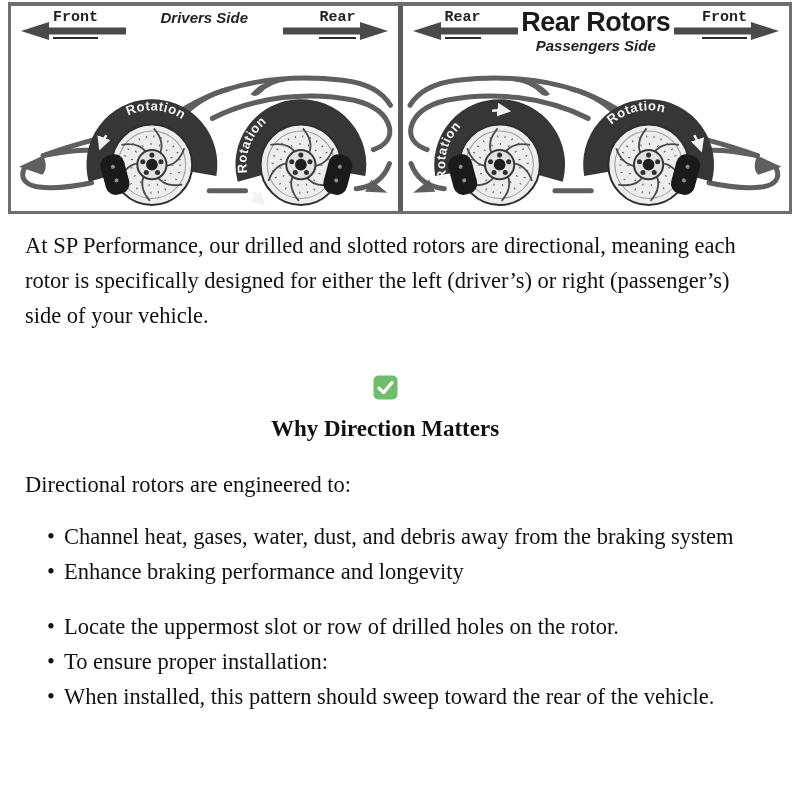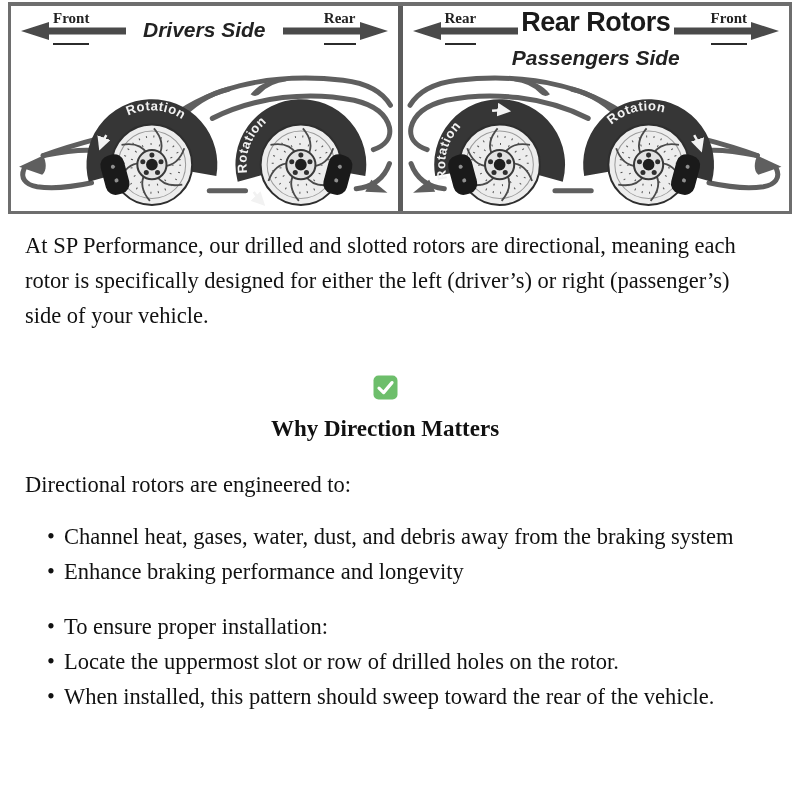--- a/index.html
+++ b/index.html
@@ -7,26 +7,26 @@
   body { width:800px; font-family:"Liberation Serif", serif; color:#111; }
   .page { width:800px; min-height:800px; background:#fff; }
 
   
   .diagram { display:flex; margin:2px 8px 0 8px; border:3px solid #6e6e6e; border-top-width:4px; background:#fff; }
   .panel { flex:1 1 0; position:relative; min-width:0; }
   .panel.left { border-right:5px solid #5c5c5c; }
   .panel-header { position:relative; height:54px; }
   .panel-titles { position:absolute; left:50%; top:2px; transform:translateX(-50%); text-align:center; white-space:nowrap; }
   .panel-title { font-family:"Liberation Sans", sans-serif; font-weight:bold; font-size:27px; line-height:1.05; color:#1a1a1a; letter-spacing:-0.5px; }
-  .panel-sub { font-family:"Liberation Sans", sans-serif; font-weight:bold; font-style:italic; font-size:21px; color:#222; margin-top:10px; }
+  .panel-sub { font-family:"Liberation Sans", sans-serif; font-weight:bold; font-style:italic; font-size:15px; color:#222; margin-top:1px; }
   .dir { position:absolute; top:7px; width:105px; height:27px; }
   .dir-left  { left:10px; }
   .dir-right { right:10px; }
   .dir svg { position:absolute; bottom:0; left:0; width:105px; height:18px; }
-  .dir-text { position:absolute; top:-4px; font-family:Liberation Serif, serif; font-weight:bold; font-size:15px; line-height:1.2; color:#222; border-bottom:2.5px solid #2b2b2b; padding-bottom:16px; }
+  .dir-text { position:absolute; top:-4px; font-family:Liberation Mono, monospace; font-weight:bold; font-size:15px; line-height:1.2; color:#222; border-bottom:2.5px solid #2b2b2b; padding-bottom:10px; }
   .dir-left  .dir-text { left:32px; }
   .dir-right .dir-text { right:32px; }
   .car { display:block; width:100%; height:auto; }
 
   
   .content { padding:15px 55px 30px 25px; font-size:22.5px; line-height:1.555; }
   .content p.intro { margin:0 0 41px 0; }
   .sec-h { display:flex; align-items:center; gap:11px; margin:26px 0 21px 0; font-size:23px;flex-direction:column; }
   .sec-h.bold { font-weight:bold; }
   .sec-h .ico { flex:0 0 auto; display:inline-flex; }
@@ -188,19 +188,19 @@
 
     <p class="lead">Directional rotors are engineered to:</p>
 
     <ul class="blist">
       <li>Channel heat, gases, water, dust, and debris away from the braking system</li>
       <li>Enhance braking performance and longevity</li>
     </ul>
 
 
     <ul class="blist">
+      <li>Locate the uppermost slot or row of drilled holes on the rotor.</li>
       <li>To ensure proper installation:</li>
-      <li>Locate the uppermost slot or row of drilled holes on the rotor.</li>
       <li>When installed, this pattern should sweep toward the rear of the vehicle.</li>
     </ul>
 
   </div>
 </div>
 
 </body></html>

